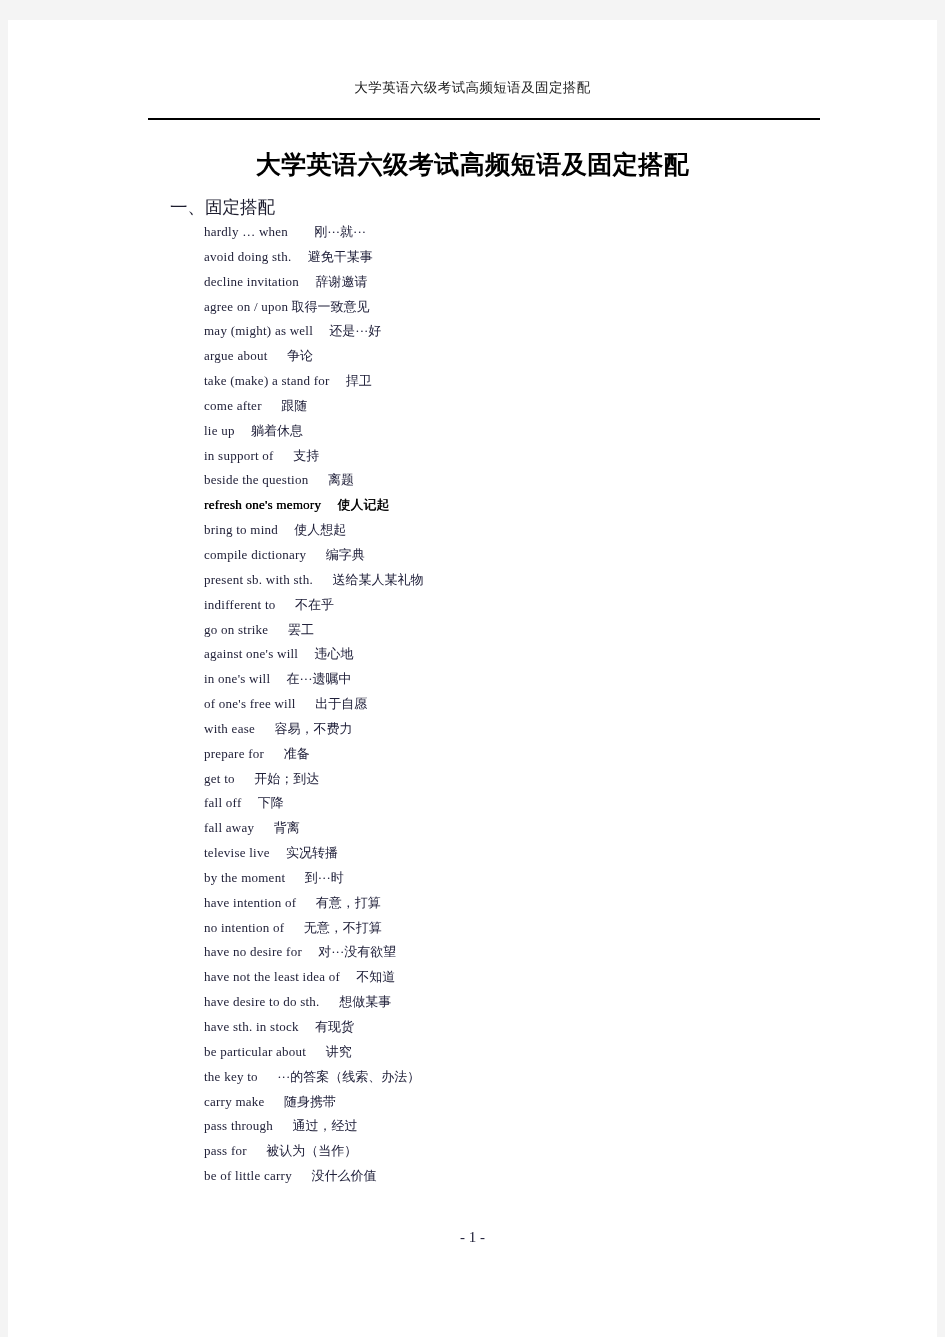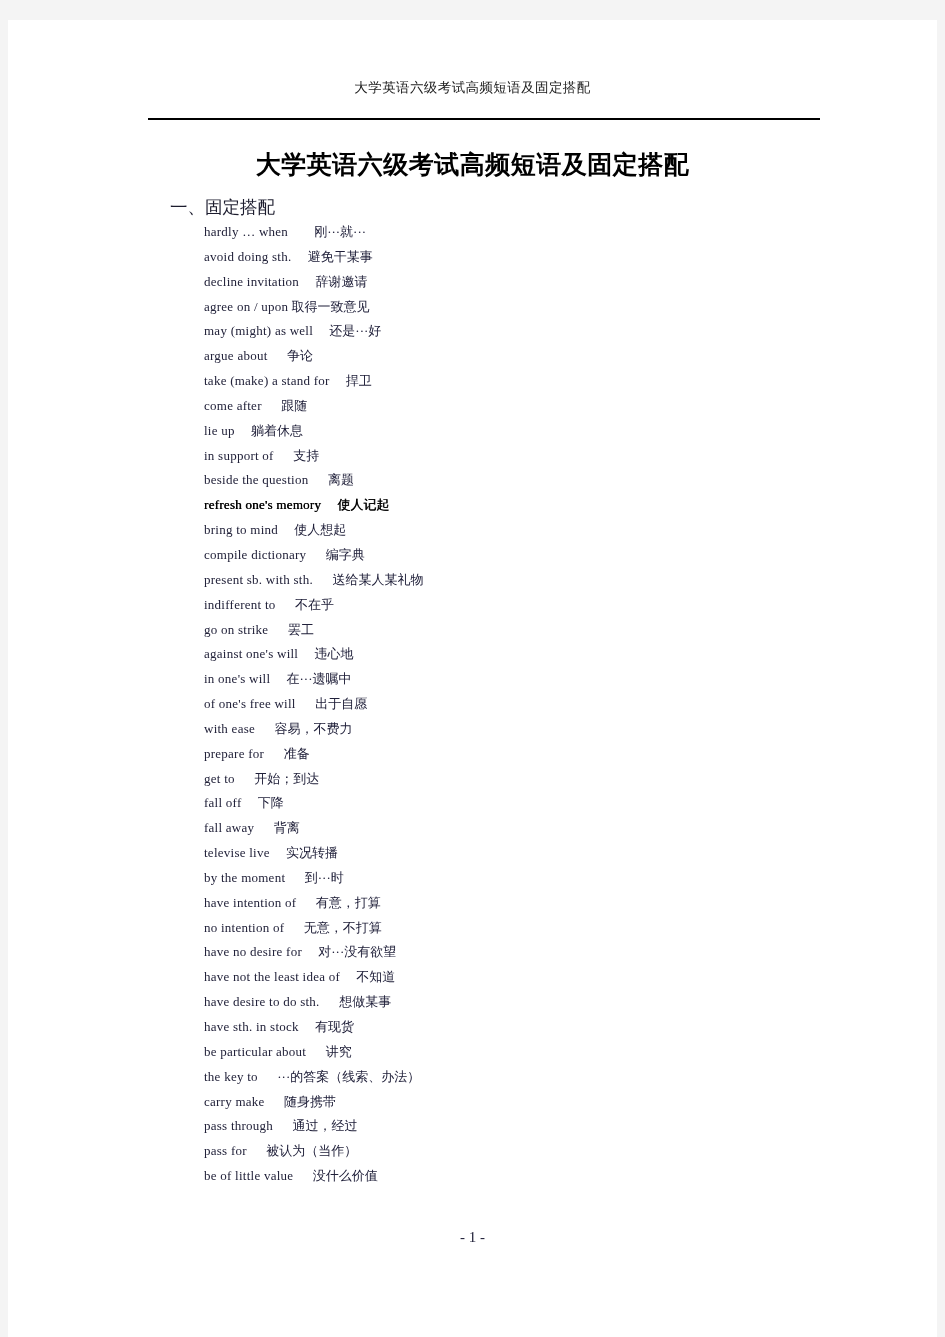--- a/index.html
+++ b/index.html
@@ -160,19 +160,19 @@
         <li class="entry"><span class="en">no intention of</span><span>      </span><span class="zh">无意，不打算</span></li>
         <li class="entry"><span class="en">have no desire for</span><span>     </span><span class="zh">对···没有欲望</span></li>
         <li class="entry"><span class="en">have not the least idea of</span><span>     </span><span class="zh">不知道</span></li>
         <li class="entry"><span class="en">have desire to do sth.</span><span>      </span><span class="zh">想做某事</span></li>
         <li class="entry"><span class="en">have sth. in stock</span><span>     </span><span class="zh">有现货</span></li>
         <li class="entry"><span class="en">be particular about</span><span>      </span><span class="zh">讲究</span></li>
         <li class="entry"><span class="en">the key to</span><span>      </span><span class="zh">···的答案（线索、办法）</span></li>
         <li class="entry"><span class="en">carry make</span><span>      </span><span class="zh">随身携带</span></li>
         <li class="entry"><span class="en">pass through</span><span>      </span><span class="zh">通过，经过</span></li>
         <li class="entry"><span class="en">pass for</span><span>      </span><span class="zh">被认为（当作）</span></li>
-        <li class="entry"><span class="en">be of little value</span><span>      </span><span class="zh">没什么价值</span></li>
+        <li class="entry"><span class="en">be of little carry</span><span>      </span><span class="zh">没什么价值</span></li>
       </ul>
   </div>
 
   <div class="doc-footer">- 1 -</div>
 
 </div>
 
 </body></html>

